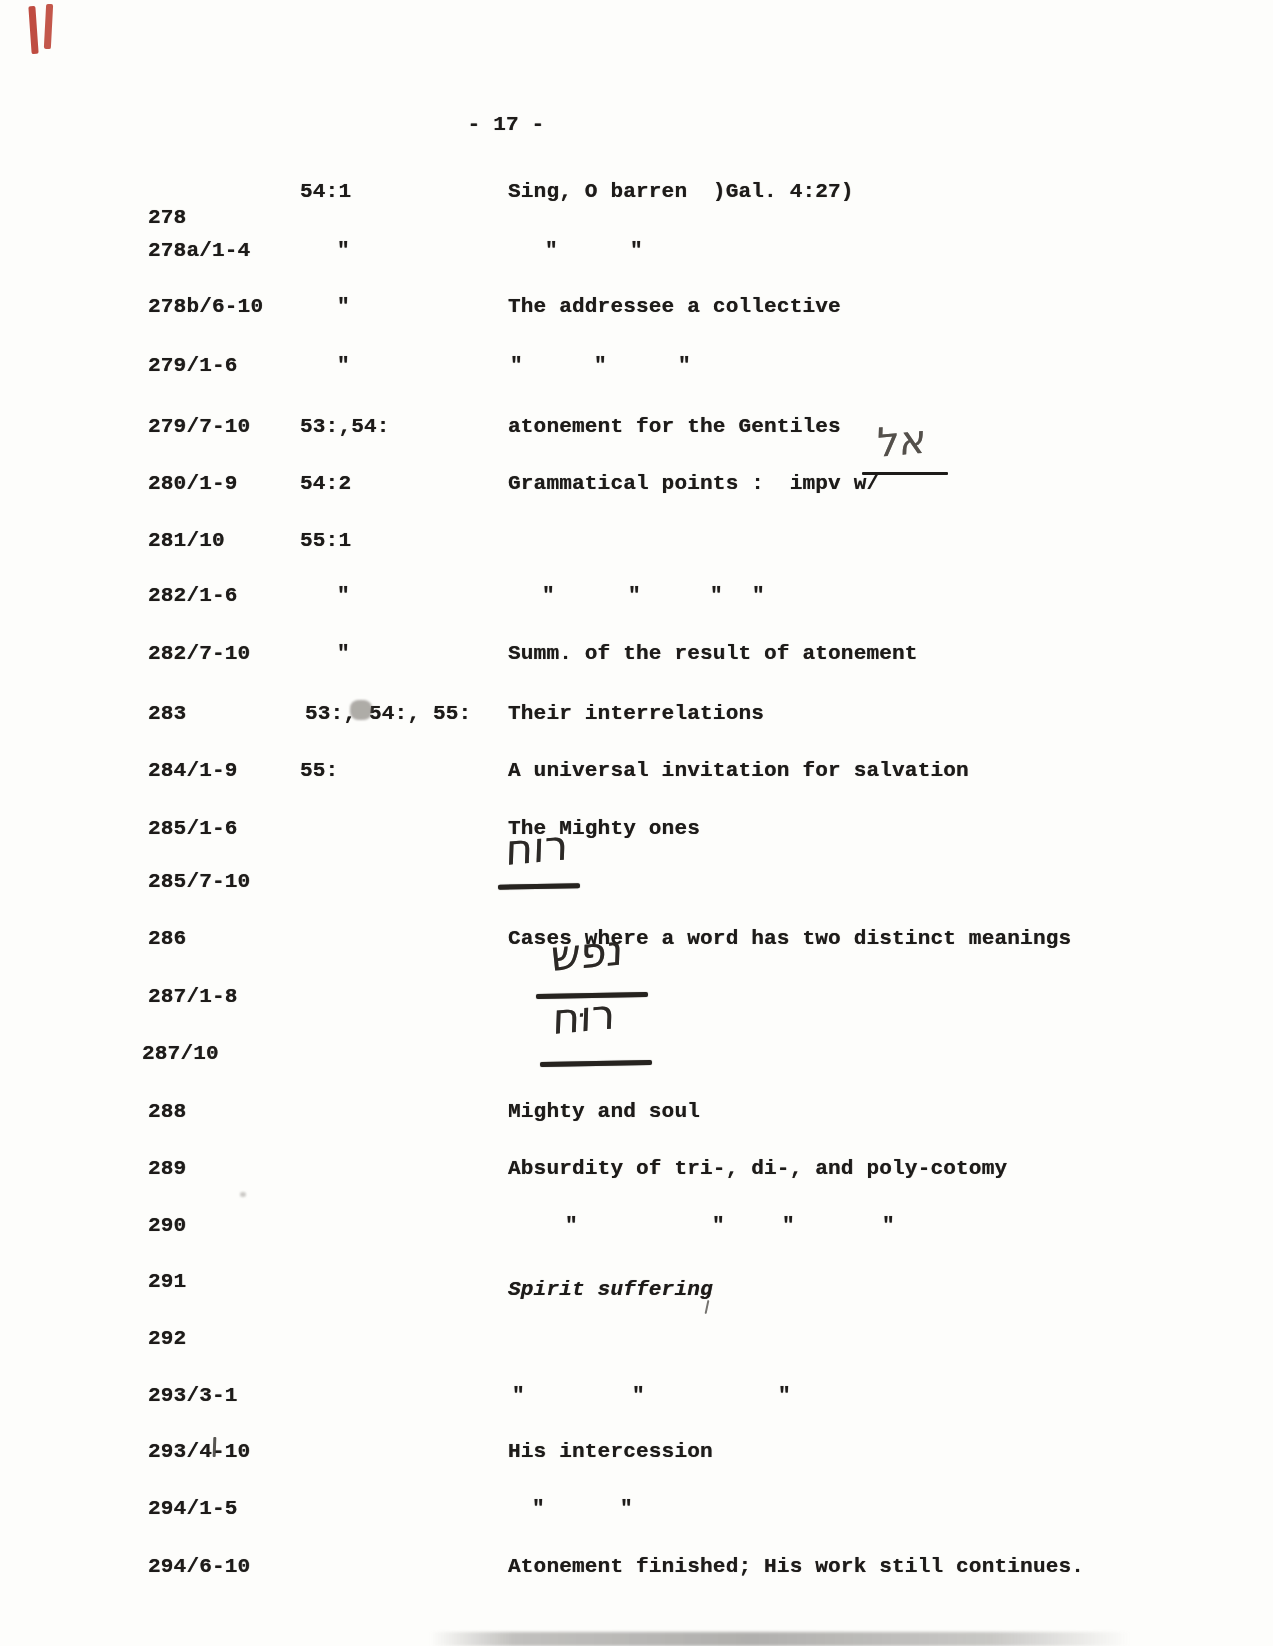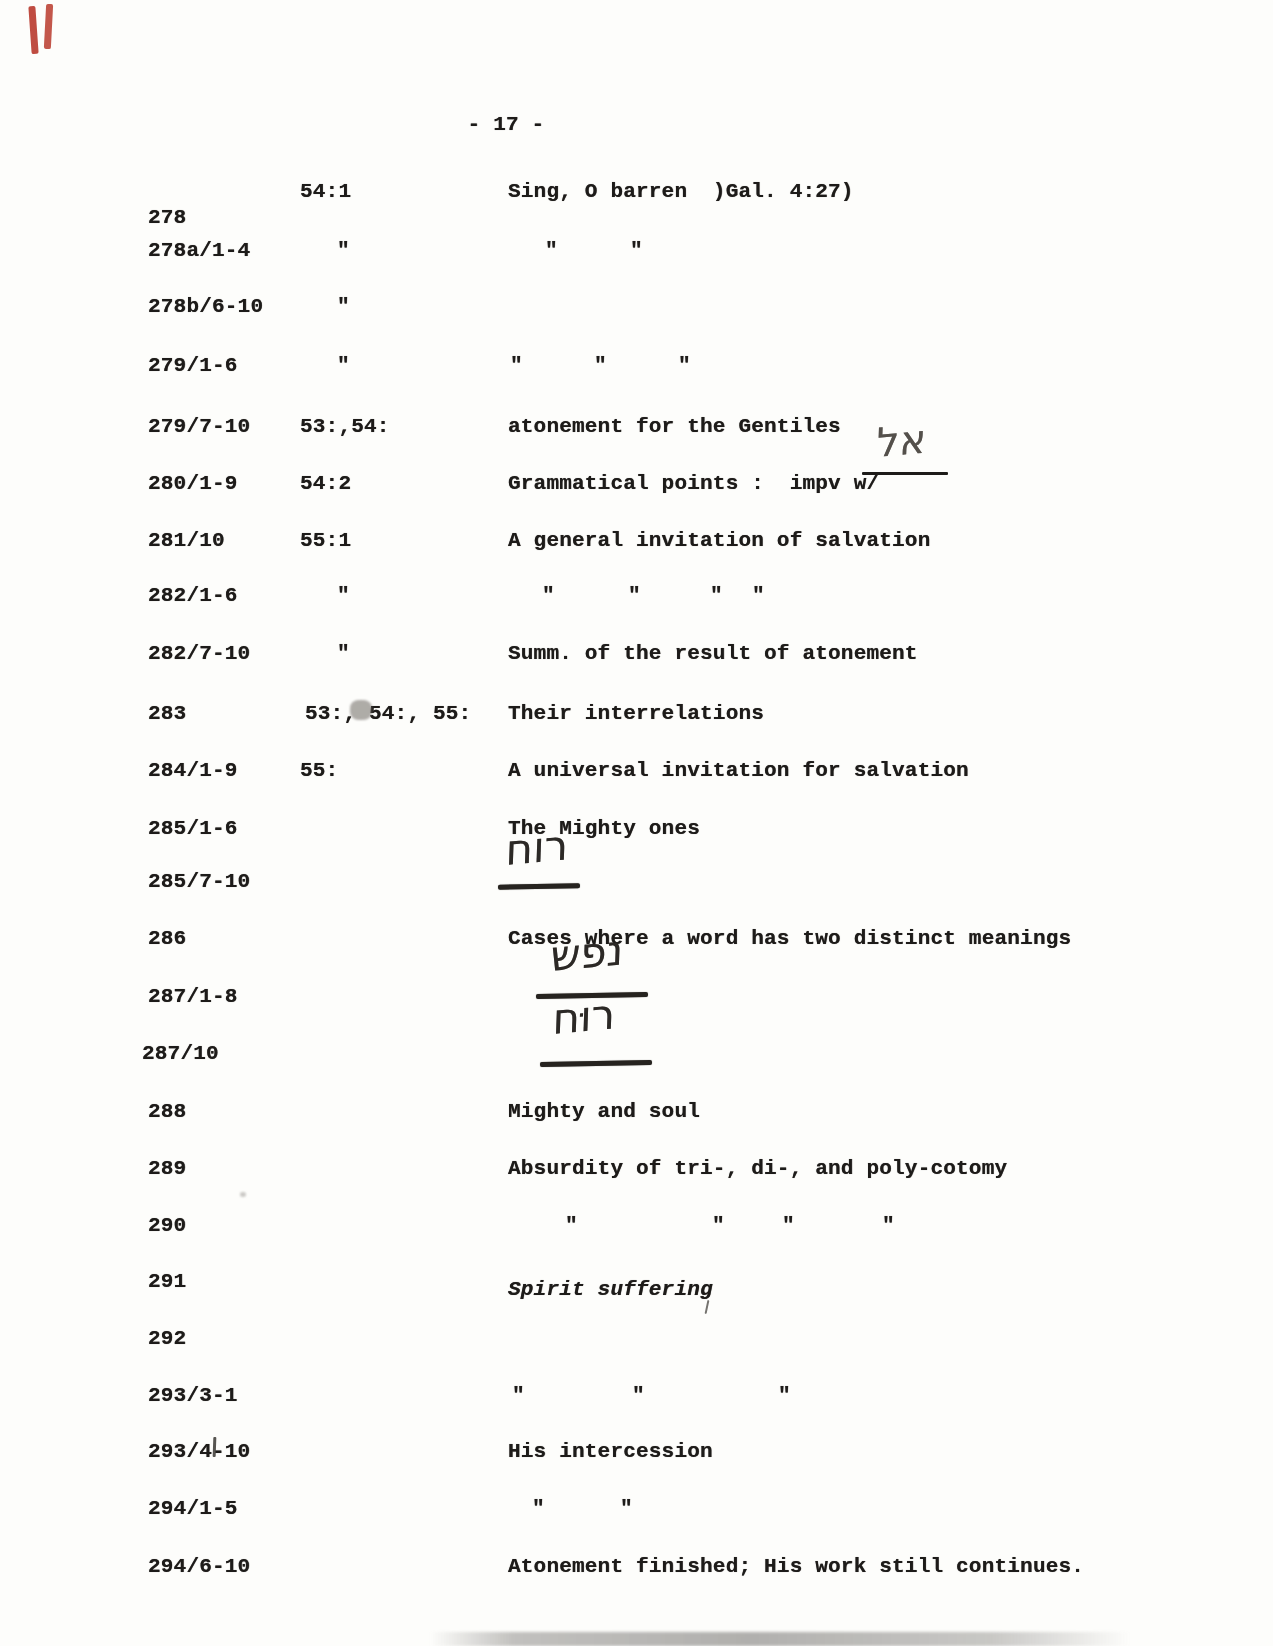--- a/index.html
+++ b/index.html
@@ -90,20 +90,21 @@
       </div>
       <div class="row" style="top: 237px; text-align: center;">
         <span class="typed" style="left: 148px; top: 0px;">278a/1-4</span>
         <span class="typed" style="left: 337px; top: 0px;">"</span>
         <span class="typed" style="left: 545px; top: 0px;">"</span>
         <span class="typed" style="left: 630px; top: 0px;">"</span>
       </div>
       <div class="row" style="top: 293px;">
         <span class="typed" style="left: 148px; top: 0px;">278b/6-10</span>
         <span class="typed" style="left: 337px; top: 0px;">"</span>
+        <span class="typed" style="left: 508px; top: 0px;">The addressee a collective</span>
       </div>
       <div class="row" style="top: 352px;">
         <span class="typed" style="left: 148px; top: 0px;">279/1-6</span>
         <span class="typed" style="left: 337px; top: 0px;">"</span>
         <span class="typed" style="left: 510px; top: 0px;">"</span>
         <span class="typed" style="left: 594px; top: 0px;">"</span>
         <span class="typed" style="left: 678px; top: 0px;">"</span>
       </div>
       <div class="row" style="top: 413px;">
         <span class="typed" style="left: 148px; top: 0px;">279/7-10</span>
@@ -113,21 +114,20 @@
       <div class="row" style="top: 470px;">
         <span class="typed" style="left: 148px; top: 0px;">280/1-9</span>
         <span class="typed" style="left: 300px; top: 0px;">54:2</span>
         <span class="typed" style="left: 508px; top: 0px;">Grammatical points :  impv w/</span>
       </div>
       <span class="hw" style="left: 876px; top: 420px; font-size: 40px; color: rgb(84, 80, 75);">אל</span>
       <div class="typed-underline" style="left: 862px; top: 472px; width: 86px; height: 3px;"></div>
       <div class="row" style="top: 527px;">
         <span class="typed" style="left: 148px; top: 0px;">281/10</span>
         <span class="typed" style="left: 300px; top: 0px;">55:1</span>
-        <span class="typed" style="left: 508px; top: 0px;">A general invitation of salvation</span>
       </div>
       <div class="row" style="top: 582px;">
         <span class="typed" style="left: 148px; top: 0px;">282/1-6</span>
         <span class="typed" style="left: 337px; top: 0px;">"</span>
         <span class="typed" style="left: 542px; top: 0px;">"</span>
         <span class="typed" style="left: 628px; top: 0px;">"</span>
         <span class="typed" style="left: 710px; top: 0px;">"</span>
         <span class="typed" style="left: 752px; top: 0px;">"</span>
       </div>
       <div class="row" style="top: 640px;">

